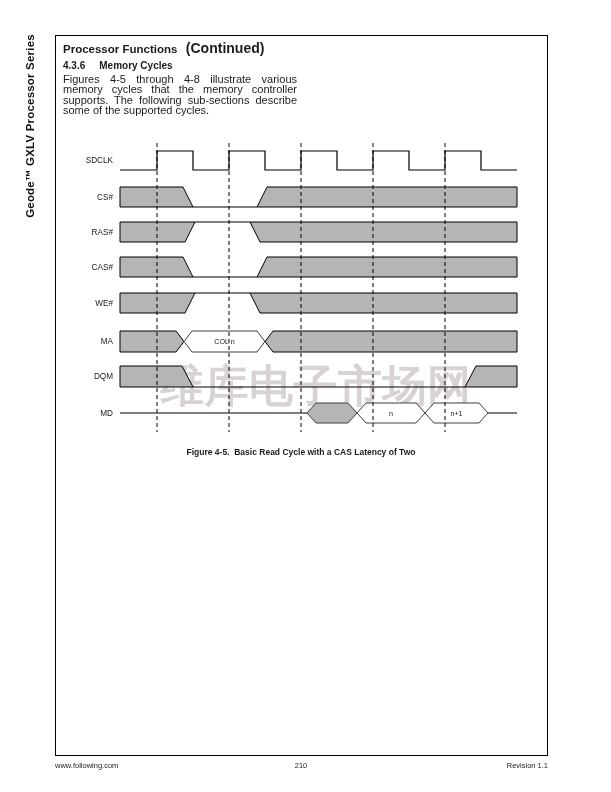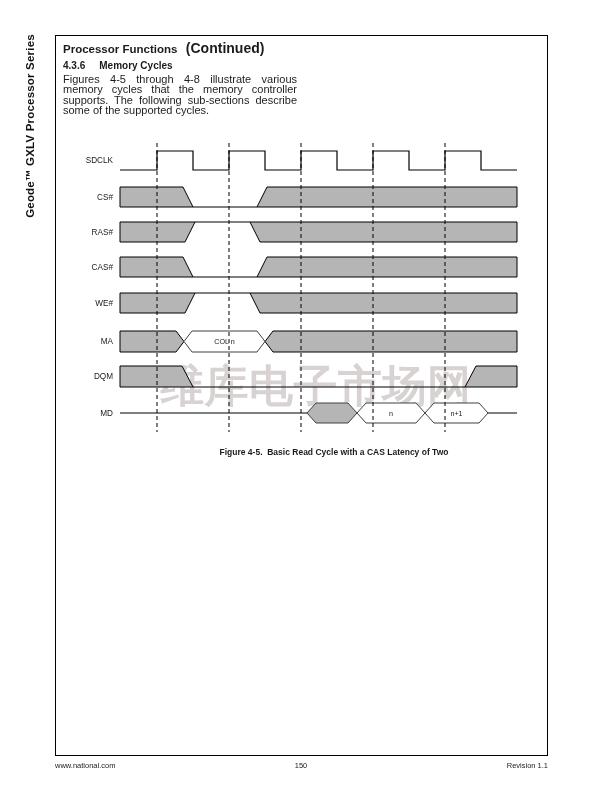--- a/index.html
+++ b/index.html
@@ -15,21 +15,21 @@
   .col{position:absolute;top:60px;width:234px;}
   .col-left{left:63px;}
   .col-right{left:307px;}
   .subhead{font-weight:bold;font-size:10px;margin-bottom:3px;white-space:nowrap;}
   .subnum{margin-right:14px;}
   .body-text{font-size:11px;line-height:10.4px;text-align:justify;margin:0;color:#1d1d1d;}
   .watermark{position:absolute;left:160px;top:364px;font-size:44px;line-height:1;
         letter-spacing:.5px;font-weight:bold;color:#d8d2d2;z-index:1;white-space:nowrap;}
   #timing-svg{position:absolute;left:0;top:0;z-index:2;}
   .caption{position:absolute;left:55px;top:447px;width:492px;text-align:center;
-        font-weight:bold;font-size:8.5px;z-index:3;padding-left:33px;}
+        font-weight:bold;font-size:8.5px;z-index:3;}
   .footer{position:absolute;left:0;top:761px;width:611px;font-size:7.5px;color:#222;z-index:3;}
   .f-left{position:absolute;left:55px;top:0;}
   .f-center{position:absolute;left:55px;width:492px;text-align:center;top:0;}
   .f-right{position:absolute;right:63px;top:0;margin-left:13px;}
 </style>
 </head>
 <body>
 
 <div class="page">
 
@@ -111,18 +111,18 @@
         <line x1="229" y1="143" x2="229" y2="432" stroke="#000000" stroke-width="1" stroke-dasharray="4,3"></line>
         <line x1="301" y1="143" x2="301" y2="432" stroke="#000000" stroke-width="1" stroke-dasharray="4,3"></line>
         <line x1="373" y1="143" x2="373" y2="432" stroke="#000000" stroke-width="1" stroke-dasharray="4,3"></line>
         <line x1="445" y1="143" x2="445" y2="432" stroke="#000000" stroke-width="1" stroke-dasharray="4,3"></line>
       </g>
     </svg>
 
   <div class="caption">Figure 4-5.&nbsp; Basic Read Cycle with a CAS Latency of Two</div>
 
   <div class="footer">
-    <span class="f-left">www.national.com</span>
-    <span class="f-center">150</span>
+    <span class="f-left">www.following.com</span>
+    <span class="f-center">210</span>
     <span class="f-right">Revision 1.1</span>
   </div>
 
 </div>
 
 </body></html>

